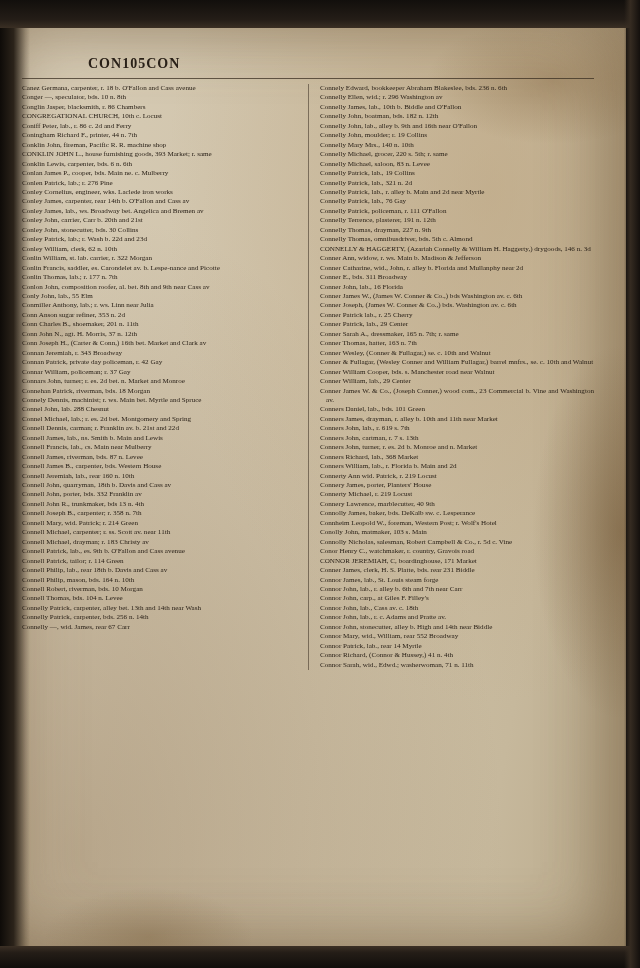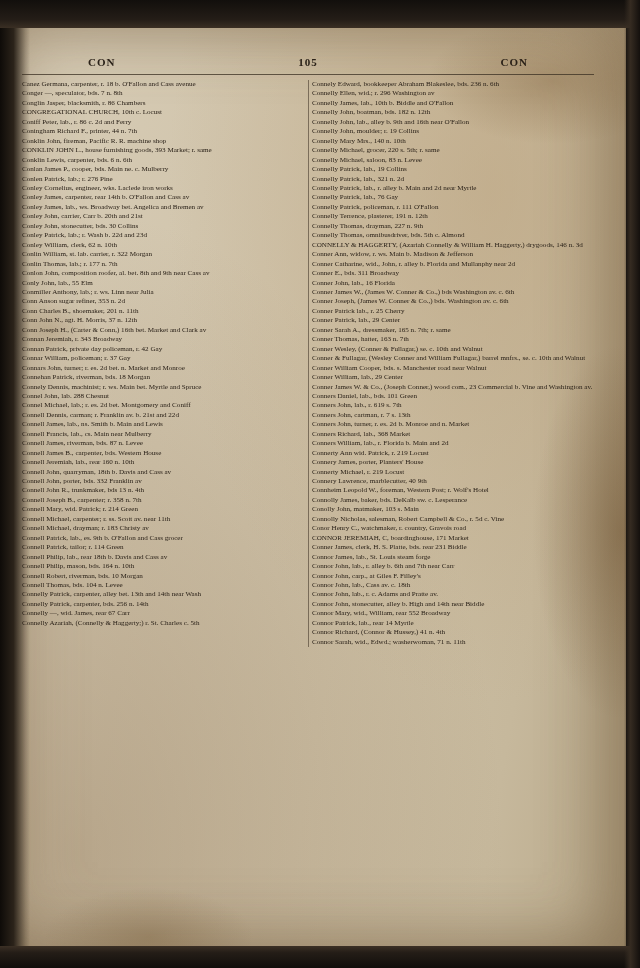--- a/index.html
+++ b/index.html
@@ -80,25 +80,24 @@
     position: absolute;
     left: 22px;
     top: 56px;
     width: 572px;
     height: 854px;
     color: #2a2118;
     font-family: "Liberation Serif", serif;
   }
   .header {
     display: flex;
-    justify-content: space-between;
     align-items: baseline;
     width: 440px;
     margin: 0 auto 6px auto;
-    font-size: 11px;
+    font-size: 14px;
     letter-spacing: 1px;
     font-family: "Liberation Serif", serif;
   }
   .header .hd {
     font-weight: bold;
   }
   .rule {
     width: 100%;
     height: 1px;
     background: #3a2f22;
@@ -113,21 +112,21 @@
   .col {
     width: 50%;
     box-sizing: border-box;
     font-size: 7.1px;
     line-height: 9.45px;
     text-align: justify;
     -webkit-hyphens: none;
     hyphens: none;
   }
   .col.left { padding-right: 9px; }
-  .col.right { padding-left: 3px; border-left: 1px solid rgba(58,46,32,0.55); }
+  .col.right { padding-left: 11px; border-left: 1px solid rgba(58,46,32,0.55); }
   .entry {
     margin: 0;
     padding-left: 6px;
     text-indent: -6px;
     white-space: normal;
   }
   
   .content { text-rendering: optimizeLegibility; }
 </style>
 </head>
@@ -144,77 +143,77 @@
   <div class="content">
     <div class="header">
       <span class="hd">CON</span>
       <span class="hd">105</span>
       <span class="hd">CON</span>
     </div>
     <div class="rule"></div>
     <div class="cols">
       <div class="col left" id="col-left">
           <p class="entry">Canez Germana, carpenter, r. 18 b. O'Fallon and Cass avenue</p>
-          <p class="entry">Conger —, speculator, bds. 7 n. 8th</p>
+          <p class="entry">Conger —, speculator, bds. 10 n. 8th</p>
           <p class="entry">Conglin Jasper, blacksmith, r. 86 Chambers</p>
           <p class="entry">CONGREGATIONAL CHURCH, 10th c. Locust</p>
           <p class="entry">Coniff Peter, lab., r. 86 c. 2d and Ferry</p>
           <p class="entry">Coningham Richard F., printer, 44 n. 7th</p>
           <p class="entry">Conklin John, fireman, Pacific R. R. machine shop</p>
           <p class="entry">CONKLIN JOHN L., house furnishing goods, 393 Market; r. same</p>
           <p class="entry">Conklin Lewis, carpenter, bds. 6 n. 6th</p>
           <p class="entry">Conlan James P., cooper, bds. Main ne. c. Mulberry</p>
           <p class="entry">Conlen Patrick, lab.; r. 276 Pine</p>
           <p class="entry">Conley Cornelius, engineer, wks. Laclede iron works</p>
           <p class="entry">Conley James, carpenter, rear 14th b. O'Fallon and Cass av</p>
           <p class="entry">Conley James, lab., ws. Broadway bet. Angelica and Bremen av</p>
           <p class="entry">Conley John, carrier, Carr b. 20th and 21st</p>
           <p class="entry">Conley John, stonecutter, bds. 30 Collins</p>
           <p class="entry">Conley Patrick, lab.; r. Wash b. 22d and 23d</p>
           <p class="entry">Conley William, clerk, 62 n. 10th</p>
           <p class="entry">Conlin William, st. lab. carrier, r. 322 Morgan</p>
+          <p class="entry">Conlin Francis, saddler, es. Carondelet av. b. Lespe-nance and Picotte</p>
           <p class="entry">Conlin Thomas, lab.; r. 177 n. 7th</p>
           <p class="entry">Conlon John, composition roofer, al. bet. 8th and 9th near Cass av</p>
           <p class="entry">Conly John, lab., 55 Elm</p>
           <p class="entry">Conmiller Anthony, lab.; r. ws. Linn near Julia</p>
           <p class="entry">Conn Anson sugar refiner, 353 n. 2d</p>
           <p class="entry">Conn Charles B., shoemaker, 201 n. 11th</p>
           <p class="entry">Conn John N., agt. H. Morris, 37 n. 12th</p>
           <p class="entry">Conn Joseph H., (Carter &amp; Conn,) 16th bet. Market and Clark av</p>
           <p class="entry">Connan Jeremiah, r. 343 Broadway</p>
           <p class="entry">Connan Patrick, private day policeman, r. 42 Gay</p>
           <p class="entry">Connar William, policeman; r. 37 Gay</p>
           <p class="entry">Connars John, turner; r. es. 2d bet. n. Market and Monroe</p>
           <p class="entry">Connehan Patrick, riverman, bds. 18 Morgan</p>
           <p class="entry">Connely Dennis, machinist; r. ws. Main bet. Myrtle and Spruce</p>
           <p class="entry">Connel John, lab. 288 Chesnut</p>
-          <p class="entry">Connel Michael, lab.; r. es. 2d bet. Montgomery and Coniff</p>
+          <p class="entry">Connel Michael, lab.; r. es. 2d bet. Montgomery and Spring</p>
           <p class="entry">Connell Dennis, carman; r. Franklin av. b. 21st and 22d</p>
           <p class="entry">Connell James, lab., ns. Smith b. Main and Lewis</p>
           <p class="entry">Connell Francis, lab., cs. Main near Mulberry</p>
           <p class="entry">Connell James, riverman, bds. 87 n. Levee</p>
           <p class="entry">Connell James B., carpenter, bds. Western House</p>
           <p class="entry">Connell Jeremiah, lab., rear 160 n. 10th</p>
           <p class="entry">Connell John, quarryman, 18th b. Davis and Cass av</p>
           <p class="entry">Connell John, porter, bds. 332 Franklin av</p>
           <p class="entry">Connell John R., trunkmaker, bds 13 n. 4th</p>
           <p class="entry">Connell Joseph B., carpenter; r. 358 n. 7th</p>
           <p class="entry">Connell Mary, wid. Patrick; r. 214 Green</p>
           <p class="entry">Connell Michael, carpenter; r. ss. Scott av. near 11th</p>
           <p class="entry">Connell Michael, drayman; r. 183 Christy av</p>
-          <p class="entry">Connell Patrick, lab., es. 9th b. O'Fallon and Cass grocer</p>
+          <p class="entry">Connell Patrick, lab., es. 9th b. O'Fallon and Cass avenue</p>
           <p class="entry">Connell Patrick, tailor; r. 114 Green</p>
           <p class="entry">Connell Philip, lab., rear 18th b. Davis and Cass av</p>
           <p class="entry">Connell Philip, mason, bds. 164 n. 10th</p>
           <p class="entry">Connell Robert, riverman, bds. 10 Morgan</p>
           <p class="entry">Connell Thomas, bds. 104 n. Levee</p>
           <p class="entry">Connelly Patrick, carpenter, alley bet. 13th and 14th near Wash</p>
           <p class="entry">Connelly Patrick, carpenter, bds. 256 n. 14th</p>
           <p class="entry">Connelly —, wid. James, rear 67 Carr</p>
-          <p class="entry">Connelly Azariah, (Connelly &amp; Haggerty;) r. St. Charles c. 5th</p>
         </div>
       <div class="col right" id="col-right">
           <p class="entry">Connely Edward, bookkeeper Abraham Blakeslee, bds. 236 n. 6th</p>
           <p class="entry">Connelly Ellen, wid.; r. 296 Washington av</p>
           <p class="entry">Connelly James, lab., 10th b. Biddle and O'Fallon</p>
           <p class="entry">Connelly John, boatman, bds. 182 n. 12th</p>
           <p class="entry">Connelly John, lab., alley b. 9th and 16th near O'Fallon</p>
           <p class="entry">Connelly John, moulder; r. 19 Collins</p>
           <p class="entry">Connelly Mary Mrs., 140 n. 10th</p>
           <p class="entry">Connelly Michael, grocer, 220 s. 5th; r. same</p>
@@ -237,31 +236,32 @@
           <p class="entry">Conner Patrick lab., r. 25 Cherry</p>
           <p class="entry">Conner Patrick, lab., 29 Center</p>
           <p class="entry">Conner Sarah A., dressmaker, 165 n. 7th; r. same</p>
           <p class="entry">Conner Thomas, hatter, 163 n. 7th</p>
           <p class="entry">Conner Wesley, (Conner &amp; Fullagar,) se. c. 10th and Walnut</p>
           <p class="entry">Conner &amp; Fullagar, (Wesley Conner and William Fullagar,) barrel mnfrs., se. c. 10th and Walnut</p>
           <p class="entry">Conner William Cooper, bds. s. Manchester road near Walnut</p>
           <p class="entry">Conner William, lab., 29 Center</p>
           <p class="entry">Conner James W. &amp; Co., (Joseph Conner,) wood com., 23 Commercial b. Vine and Washington av.</p>
           <p class="entry">Conners Daniel, lab., bds. 101 Green</p>
+          <p class="entry">Conners James, drayman, r. alley b. 10th and 11th near Market</p>
           <p class="entry">Conners John, lab., r. 619 s. 7th</p>
           <p class="entry">Conners John, cartman, r. 7 s. 13th</p>
           <p class="entry">Conners John, turner, r. es. 2d b. Monroe and n. Market</p>
           <p class="entry">Conners Richard, lab., 368 Market</p>
           <p class="entry">Conners William, lab., r. Florida b. Main and 2d</p>
           <p class="entry">Connerty Ann wid. Patrick, r. 219 Locust</p>
           <p class="entry">Connery James, porter, Planters' House</p>
           <p class="entry">Connerty Michael, r. 219 Locust</p>
           <p class="entry">Connery Lawrence, marblecutter, 40 9th</p>
+          <p class="entry">Connolly James, baker, bds. DeKalb sw. c. Lesperance</p>
           <p class="entry">Connheim Leopold W., foreman, Western Post; r. Wolf's Hotel</p>
-          <p class="entry">Connolly James, baker, bds. DeKalb sw. c. Lesperance</p>
           <p class="entry">Conolly John, matmaker, 103 s. Main</p>
           <p class="entry">Connolly Nicholas, salesman, Robert Campbell &amp; Co., r. 5d c. Vine</p>
           <p class="entry">Conor Henry C., watchmaker, r. country, Gravois road</p>
           <p class="entry">CONNOR JEREMIAH, C, boardinghouse, 171 Market</p>
           <p class="entry">Conner James, clerk, H. S. Platte, bds. rear 231 Biddle</p>
           <p class="entry">Connor James, lab., St. Louis steam forge</p>
           <p class="entry">Connor John, lab., r. alley b. 6th and 7th near Carr</p>
           <p class="entry">Connor John, carp., at Giles F. Filley's</p>
           <p class="entry">Connor John, lab., Cass av. c. 18th</p>
           <p class="entry">Connor John, lab., r. c. Adams and Pratte av.</p>

